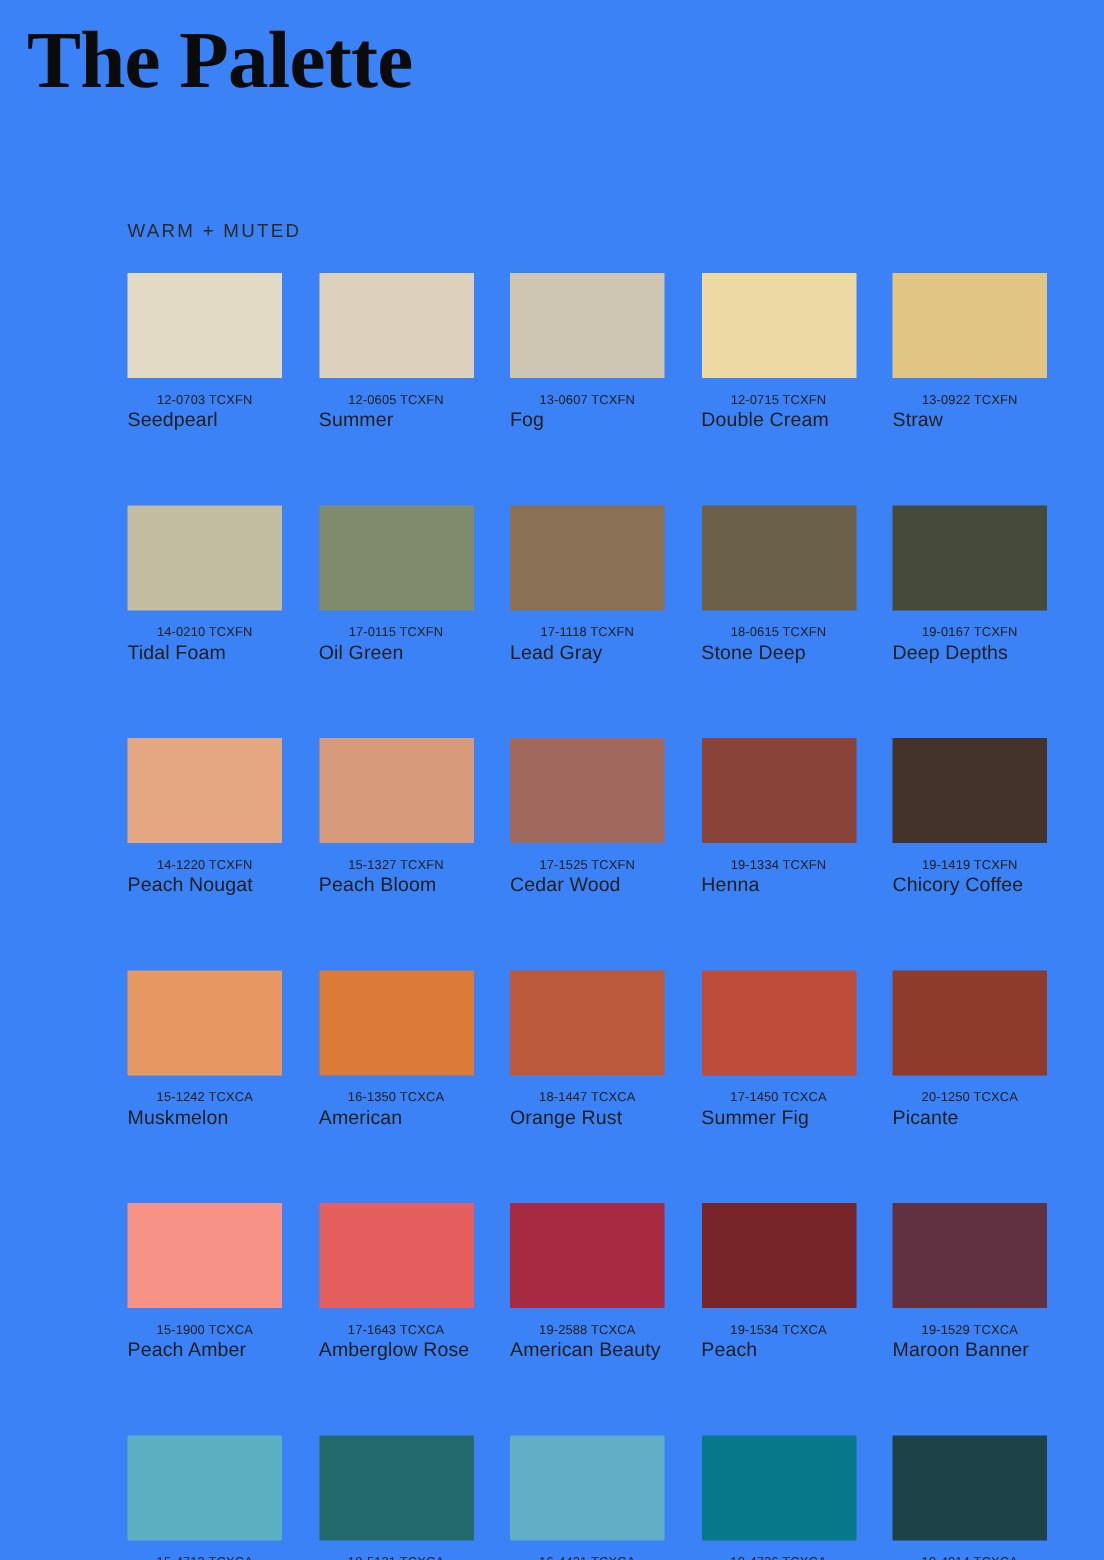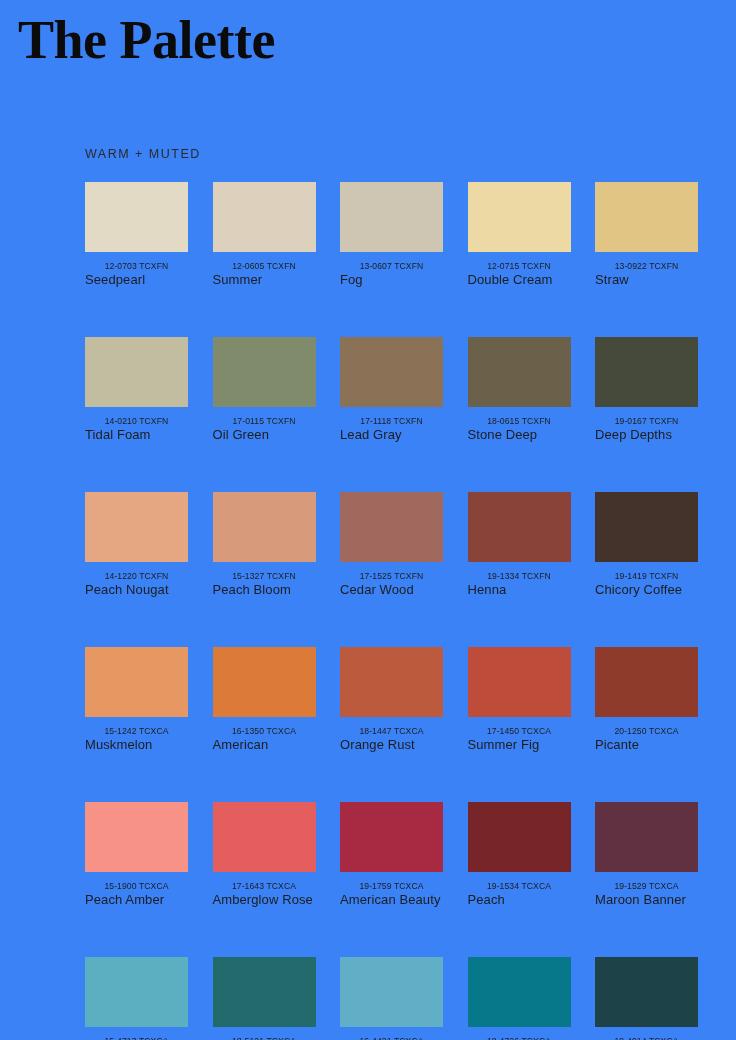--- a/index.html
+++ b/index.html
@@ -284,21 +284,21 @@
         <div class="swatch-chip" style="background-color: rgb(228, 94, 94);"></div>
         <div class="swatch-meta">
           <span class="swatch-code">17-1643 TCX</span>
           <span class="swatch-suffix">CA</span>
         </div>
         <div class="swatch-name">Amberglow Rose</div>
       </div>
       <div class="swatch-cell">
         <div class="swatch-chip" style="background-color: rgb(167, 42, 66);"></div>
         <div class="swatch-meta">
-          <span class="swatch-code">19-1759 TCX</span>
+          <span class="swatch-code">19-2588 TCX</span>
           <span class="swatch-suffix">CA</span>
         </div>
         <div class="swatch-name">American Beauty</div>
       </div>
       <div class="swatch-cell">
         <div class="swatch-chip" style="background-color: rgb(119, 37, 41);"></div>
         <div class="swatch-meta">
           <span class="swatch-code">19-1534 TCX</span>
           <span class="swatch-suffix">CA</span>
         </div>

